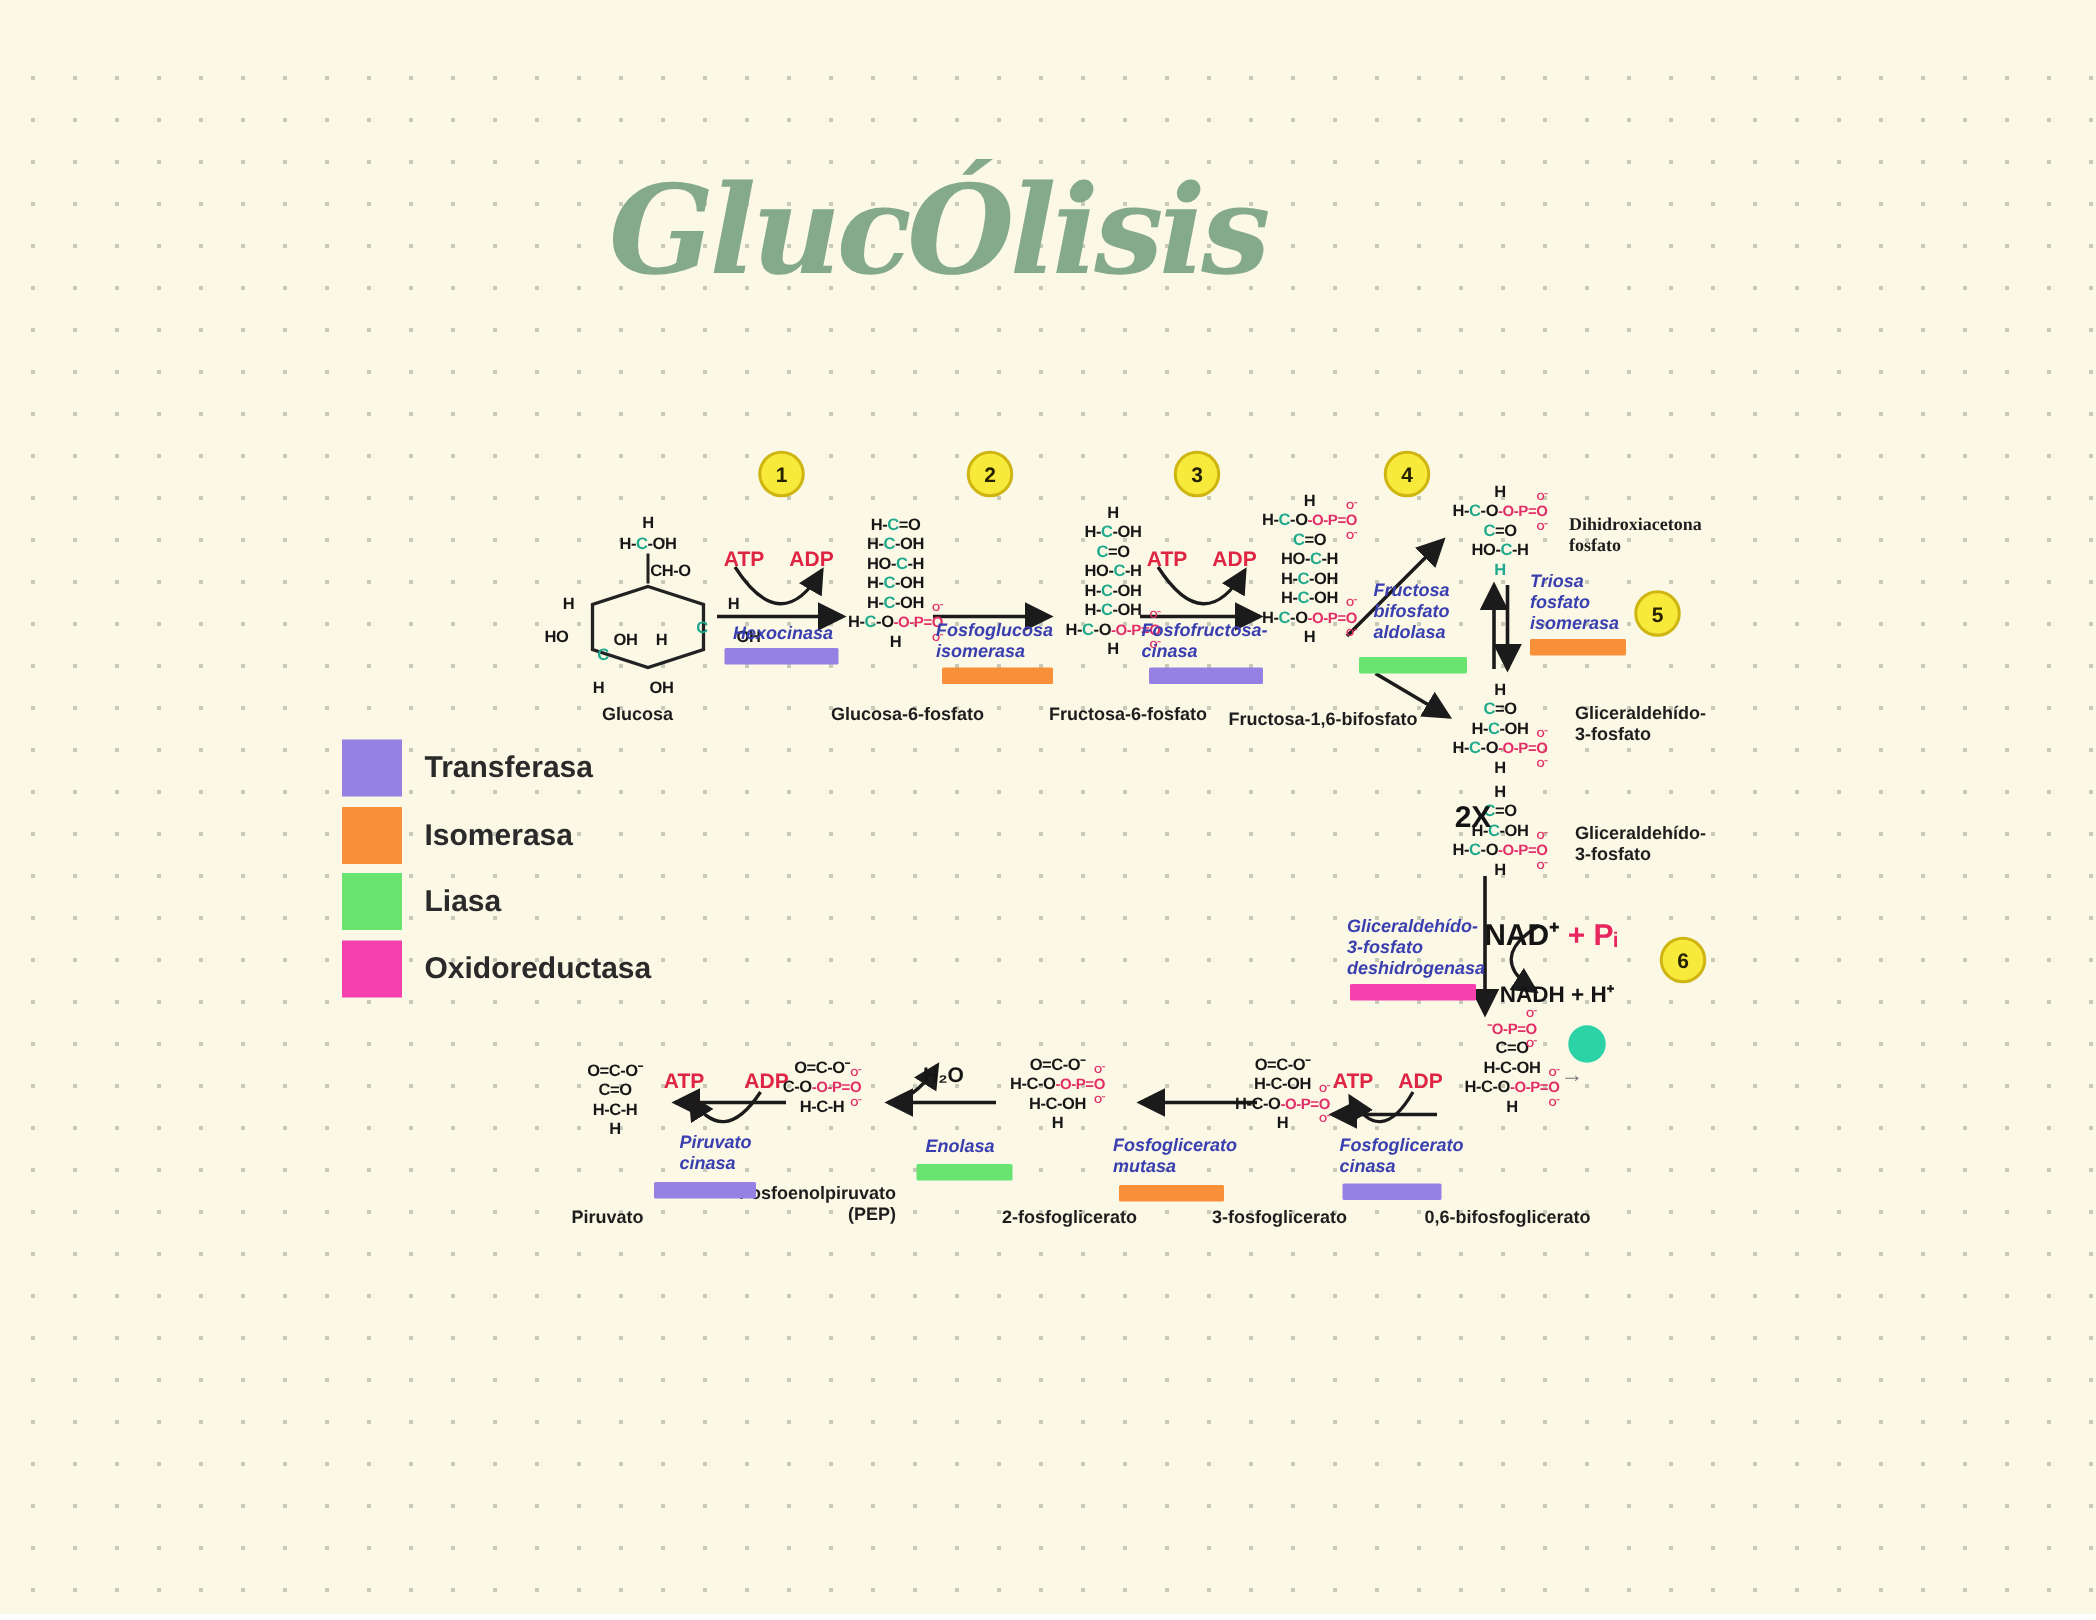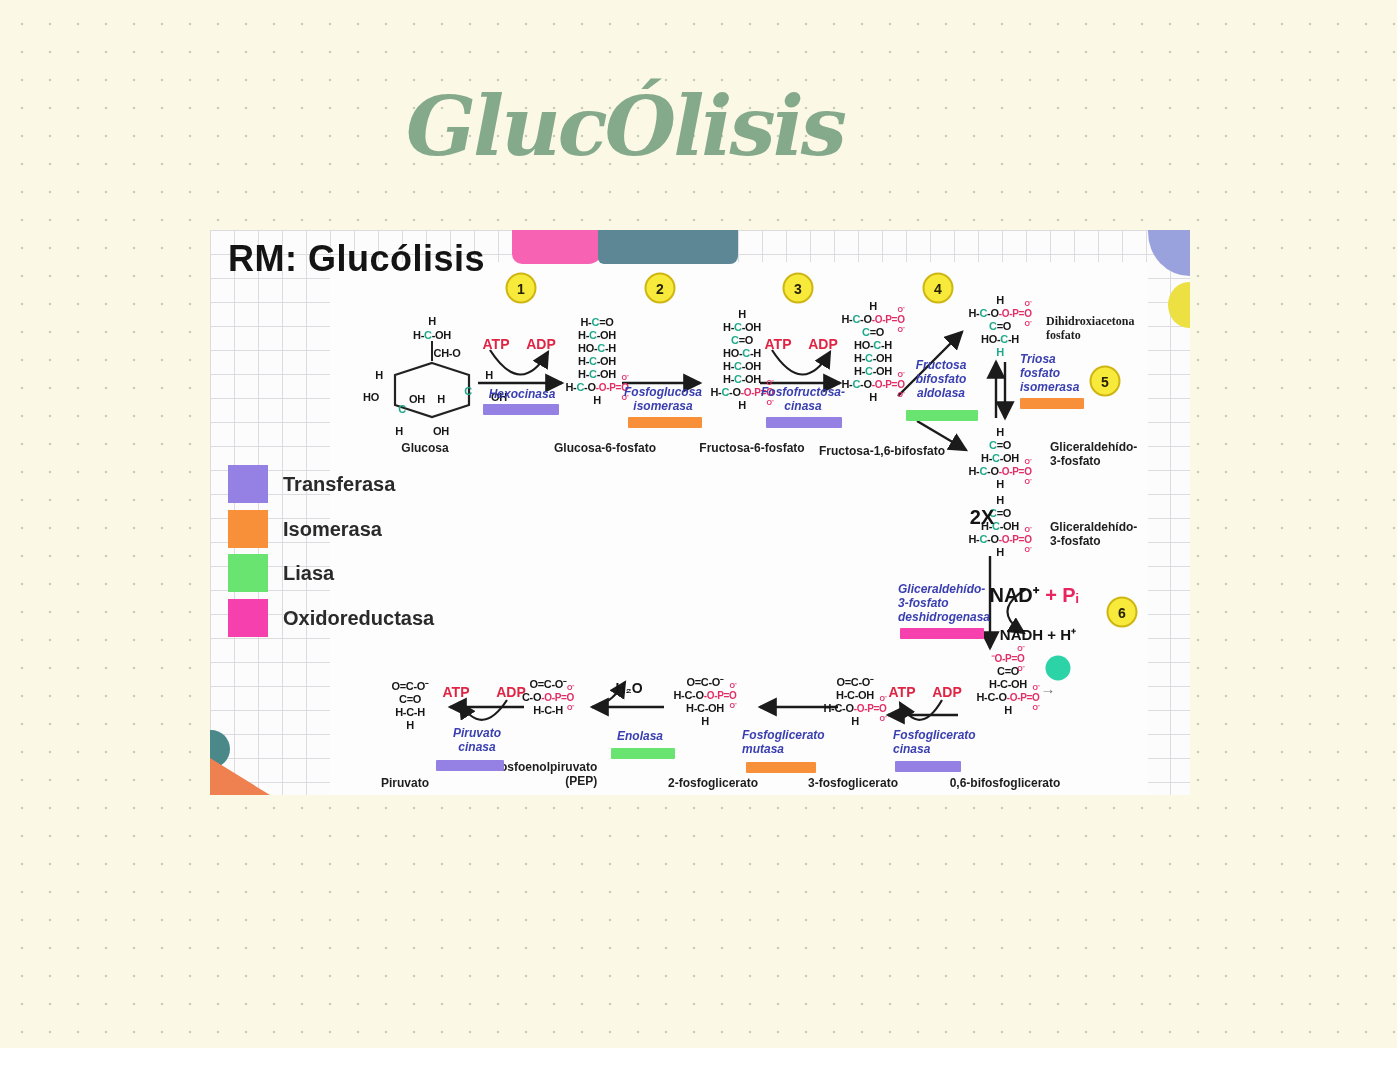--- a/index.html
+++ b/index.html
@@ -1,21 +1,21 @@
 <!DOCTYPE html>
 <html><head>
 <meta charset="utf-8">
 <style>
   html,body{margin:0;padding:0;}
   body{width:1397px;height:1080px;position:relative;overflow:hidden;
        font-family:"Liberation Sans",sans-serif;
        background:#FBF8E6;}
   #page{position:absolute;inset:0;
     background-image:radial-gradient(#C6CAB8 1.4px, rgba(0,0,0,0) 1.6px);
-    background-size:28px 28px;background-position:8px 10px;}
+    background-size:28px 28px;background-position:8px 10px;margin-top:28px;}
   #bottom-strip{position:absolute;left:0;top:1048px;width:1397px;height:32px;background:#ffffff;}
   #title{position:absolute;left:625px;top:78px;transform:translateX(-50%);
     font-family:"DejaVu Serif",serif;font-style:italic;font-weight:bold;
     font-size:82px;color:#85A98B;letter-spacing:-3px;white-space:nowrap;z-index:4;}
   
   #panel{position:absolute;left:210px;top:230px;width:980px;height:565px;background:#FCFCFC;
     overflow:hidden;z-index:1;
     background-image:linear-gradient(#DCDCE0 1px, rgba(0,0,0,0) 1px),
                      linear-gradient(90deg,#DCDCE0 1px, rgba(0,0,0,0) 1px);
     background-size:24px 24px;}
@@ -38,21 +38,21 @@
   .c-teal{color:#1FA98C;}
   .phos{position:relative;display:inline-block;color:#E22E67;}
   .pmid{font-size:10px;}
   .psup{position:absolute;top:-7px;right:0px;font-size:7px;line-height:7px;}
   .psub{position:absolute;bottom:-7px;right:0px;font-size:7px;line-height:7px;}
   .mlabel{position:absolute;font-size:12px;line-height:14px;font-weight:bold;color:#1D1D1D;white-space:nowrap;}
   .mlabel.center{transform:translateX(-50%);text-align:right;}
   
   .enz{position:absolute;font-size:12px;line-height:14px;font-weight:bold;font-style:italic;
     color:#3A3FB0;white-space:nowrap;}
-  .enz.center{transform:translateX(-50%);text-align:center;font-style:italic;}
+  .enz.center{transform:translateX(-50%);font-style:italic;}
   .bar{position:absolute;height:11px;border-radius:1px;}
   
   .cof{position:absolute;transform:translateX(-50%);font-weight:bold;white-space:nowrap;}
   .c-red{color:#E02544;} .c-red2{color:#E8255F;} .c-black{color:#141414;} .c-gray{color:#777777;}
   
   .step{position:absolute;width:27px;height:27px;border-radius:50%;background:#F7EA3B;
     border:2px solid #CFB512;transform:translate(-50%,-50%);display:flex;align-items:center;
     justify-content:center;font-size:14px;font-weight:bold;color:#262200;}
   
   .lg-swatch{position:absolute;width:40px;height:38px;}
@@ -64,30 +64,20 @@
   #teal-dot{position:absolute;width:25px;height:25px;border-radius:50%;background:#2CD3A7;
     transform:translate(-50%,-50%);}
 </style>
 </head>
 <body>
 
 <div id="page">
 
   <div id="title">GlucÓlisis</div>
 
-  <div id="panel">
-    <div id="white-inner"></div>
-    <div id="tape-pink" class="decor"></div>
-    <div id="tape-teal" class="decor"></div>
-    <div id="corner-purple" class="decor"></div>
-    <div id="edge-yellow" class="decor"></div>
-    <div id="teal-semi" class="decor"></div>
-    <div id="orange-tri" class="decor"></div>
-    <div id="heading">RM: Glucólisis</div>
-  </div>
 
   <svg id="arrows" width="1397" height="1080">
     <defs>
       <marker id="ah" markerWidth="9" markerHeight="9" refX="7" refY="4" orient="auto">
         <path d="M0,0 L8,4 L0,8 z" fill="#1B1B1B"></path>
       </marker>
     </defs>
     <g fill="none" stroke="#1B1B1B" stroke-width="2.4">
       <path d="M478 383 L562 383" marker-end="url(#ah)"></path>
       <path d="M622 383 L700 383" marker-end="url(#ah)"></path>

